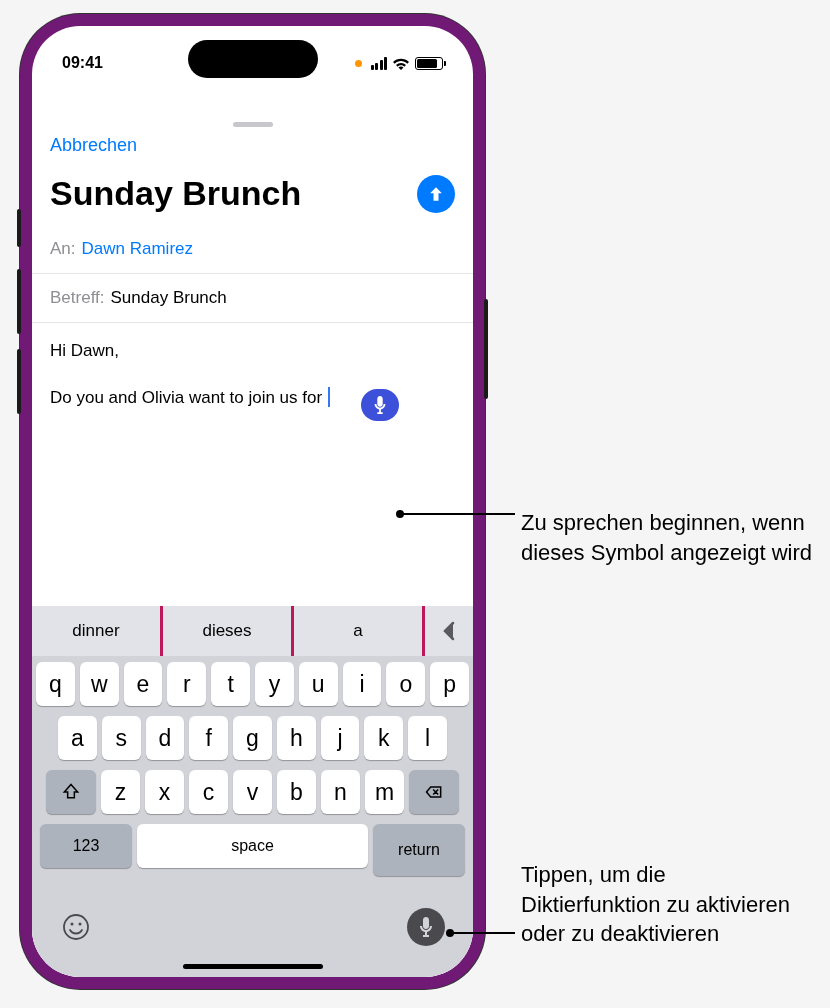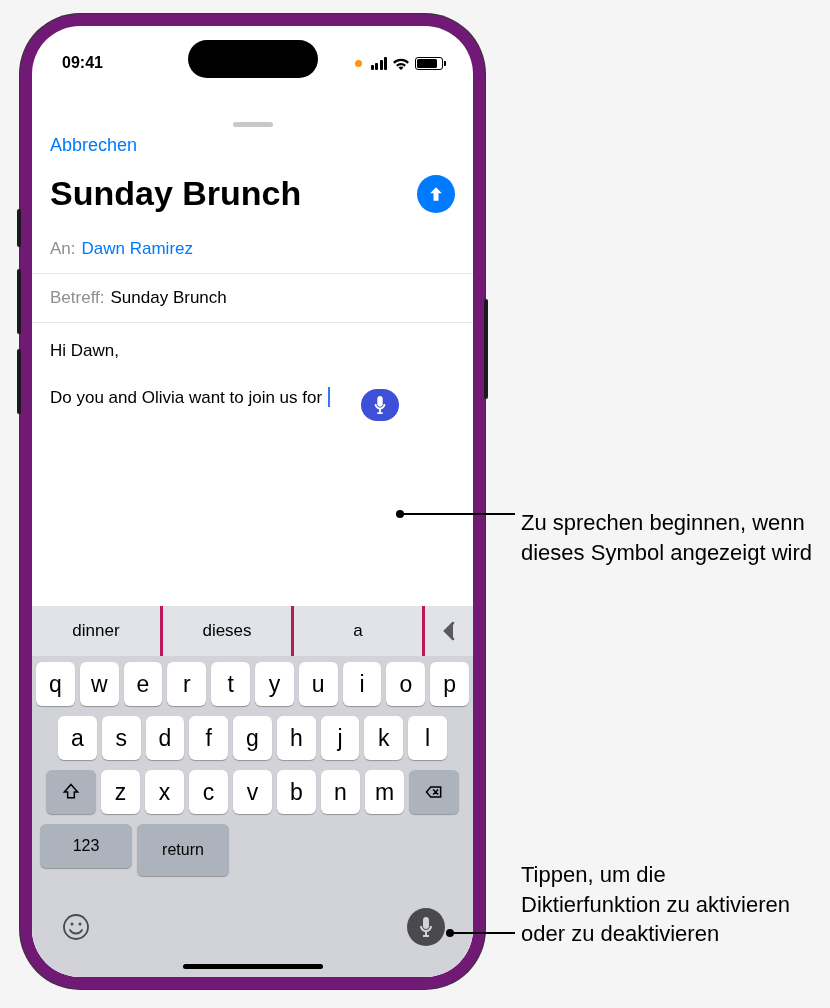--- a/index.html
+++ b/index.html
@@ -233,20 +233,21 @@
             <div class="key">n</div>
             <div class="key">m</div>
             <div class="key key-special">
               <svg viewBox="0 0 24 24">
                   <path fill="none" stroke="#000" stroke-width="1.8" d="M8 6h12v12H8l-5-6z M11 9l6 6 M17 9l-6 6"></path>
                 </svg>
             </div>
           </div>
           <div class="bottom-row">
             <div class="key-123">123</div>
+            <div class="key-space">space</div>
             <div class="key-return">return</div>
           </div>
         </div>
         <div class="kb-bottom">
           <div class="emoji-btn">
             <svg viewBox="0 0 28 28">
                 <circle cx="14" cy="14" r="12" fill="none" stroke="#4a4a4e" stroke-width="1.8"></circle>
                 <circle cx="10" cy="11" r="1.5" fill="#4a4a4e"></circle>
                 <circle cx="18" cy="11" r="1.5" fill="#4a4a4e"></circle>
                 <path d="M8 17c1.5 2.5 4 3.5 6 3.5s4.5-1 6-3.5" fill="none" stroke="#4a4a4e" stroke-width="1.8" stroke-linecap="round"></path>

